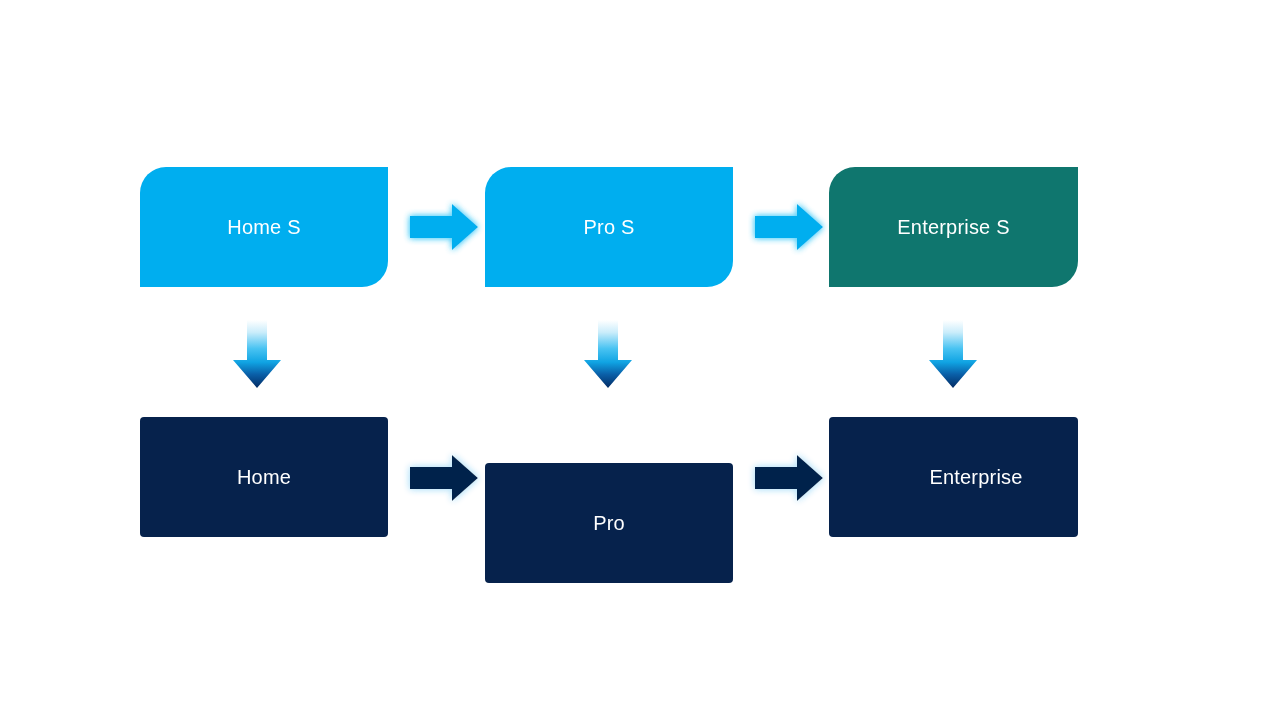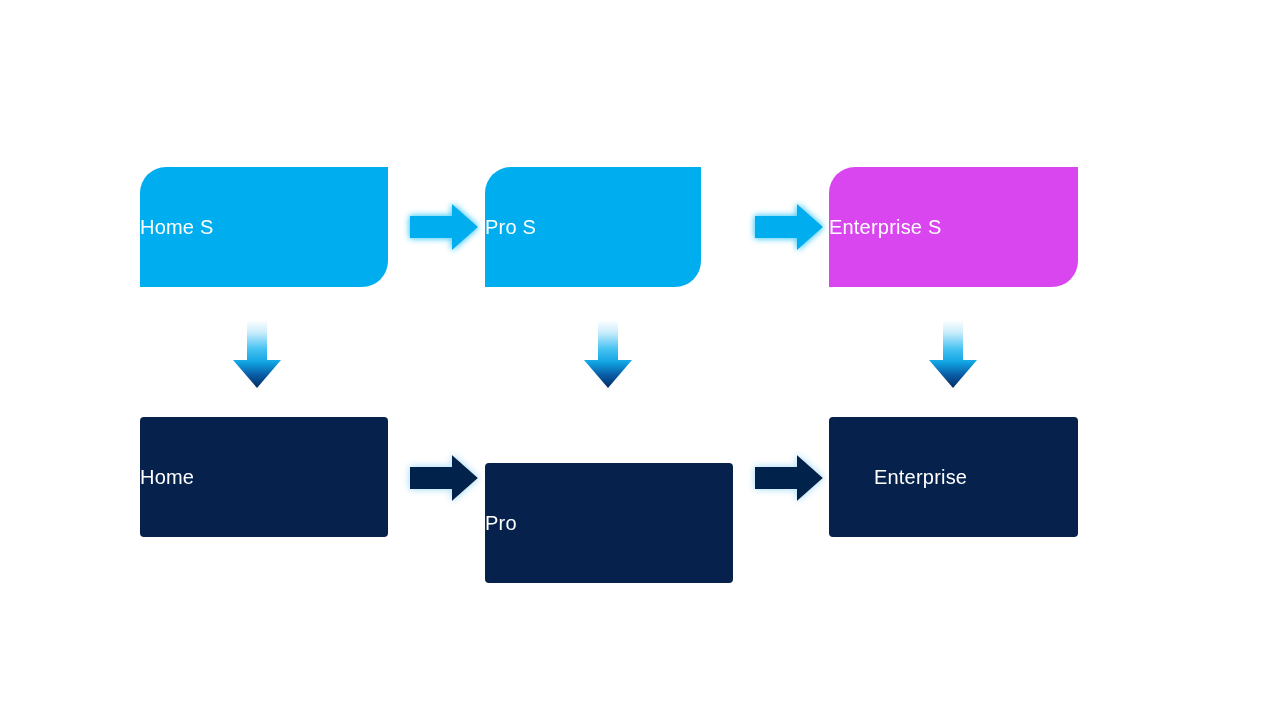--- a/index.html
+++ b/index.html
@@ -20,20 +20,21 @@
     width: 1280px;
     height: 720px;
     background: #ffffff;
   }
 
   
   .node {
     position: absolute;
     display: flex;
     align-items: center;
+    justify-content: center;
     box-sizing: border-box;
     color: #ffffff;
     font-size: 20px;
     font-family: "Liberation Sans", sans-serif;
     font-weight: 400;
     letter-spacing: 0.2px;
     line-height: 1.2;
     text-align: center;
     user-select: none;
   }
@@ -99,25 +100,25 @@
           <feMergeNode in="SourceGraphic"></feMergeNode>
         </feMerge>
       </filter>
     </defs>
   </svg>
 
   <div class="node node-service" id="node-home-s" style="left: 140px; top: 167px; width: 248px; height: 120px; background: rgb(0, 174, 239);">
     <span class="node-label">Home S</span>
   </div>
 
-  <div class="node node-service" id="node-pro-s" style="left: 485px; top: 167px; width: 216px; height: 120px; background: rgb(0, 174, 239);">
+  <div class="node node-service" id="node-pro-s" style="left: 485px; top: 167px; width: 248px; height: 120px; background: rgb(0, 174, 239);">
     <span class="node-label">Pro S</span>
   </div>
 
-  <div class="node node-service" id="node-enterprise-s" style="left: 829px; top: 167px; width: 249px; height: 120px; background: #d946ef;">
+  <div class="node node-service" id="node-enterprise-s" style="left: 829px; top: 167px; width: 249px; height: 120px; background: #0f766e;">
     <span class="node-label">Enterprise S</span>
   </div>
 
   <div class="arrow" id="arrow-home-s-to-pro-s" style="left: 408px; top: 200px; width: 72px; height: 54px;">
     <svg width="72" height="54" viewBox="0 0 72 54">
       <polygon points="2,16 44,16 44,4 70,27 44,50 44,38 2,38" fill="#00AEEF" filter="url(#glowCyan)"></polygon>
     </svg>
   </div>
 
   <div class="arrow" id="arrow-pro-s-to-enterprise-s" style="left: 753px; top: 200px; width: 72px; height: 54px;">

